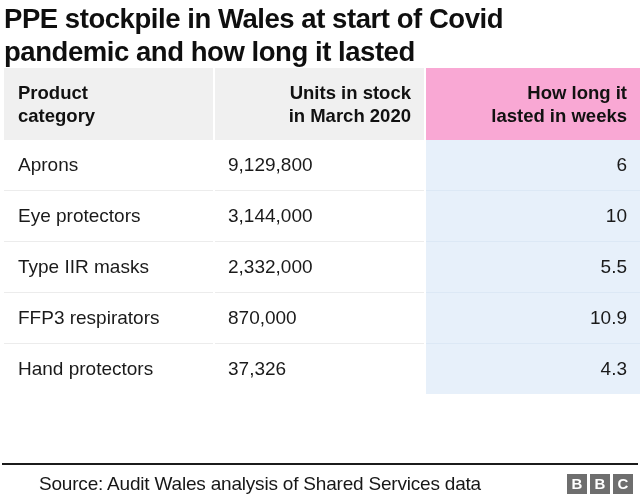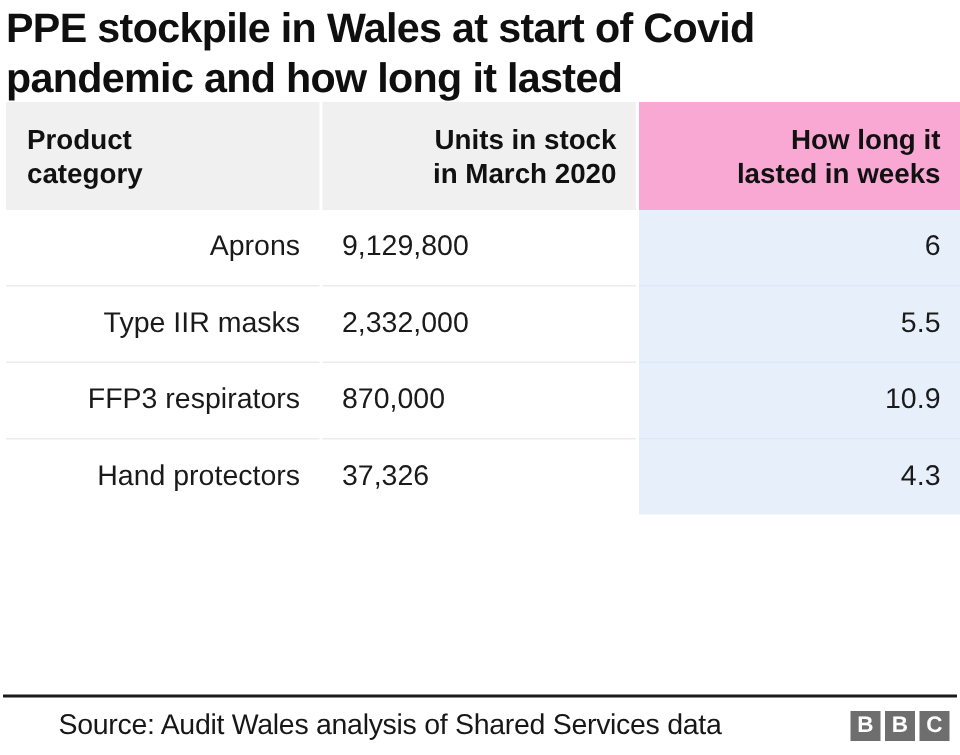--- a/index.html
+++ b/index.html
@@ -85,21 +85,21 @@
     height: 50px;
     background: #ffffff;
     border-bottom: 1px solid #ececec;
     color: #1a1a1a;
     font-size: 19px;
   }
   tbody tr:last-child td {
     border-bottom: none;
   }
   tbody td.td-category {
-    text-align: right;
+    text-align: left;
     padding-left: 14px;
   }
   tbody td.td-units {
   }
   tbody td.td-weeks {
     text-align: right;
     background: #e7f0fa;
     border-bottom: 1px solid #dce8f5;
   }
   tbody tr:last-child td.td-weeks {
@@ -168,20 +168,25 @@
 lasted in weeks</th>
         </tr>
       </thead>
       <tbody>
         <tr>
           <td class="td-category">Aprons</td>
           <td class="td-units">9,129,800</td>
           <td class="td-weeks">6</td>
         </tr>
         <tr>
+          <td class="td-category">Eye protectors</td>
+          <td class="td-units">3,144,000</td>
+          <td class="td-weeks">10</td>
+        </tr>
+        <tr>
           <td class="td-category">Type IIR masks</td>
           <td class="td-units">2,332,000</td>
           <td class="td-weeks">5.5</td>
         </tr>
         <tr>
           <td class="td-category">FFP3 respirators</td>
           <td class="td-units">870,000</td>
           <td class="td-weeks">10.9</td>
         </tr>
         <tr>

